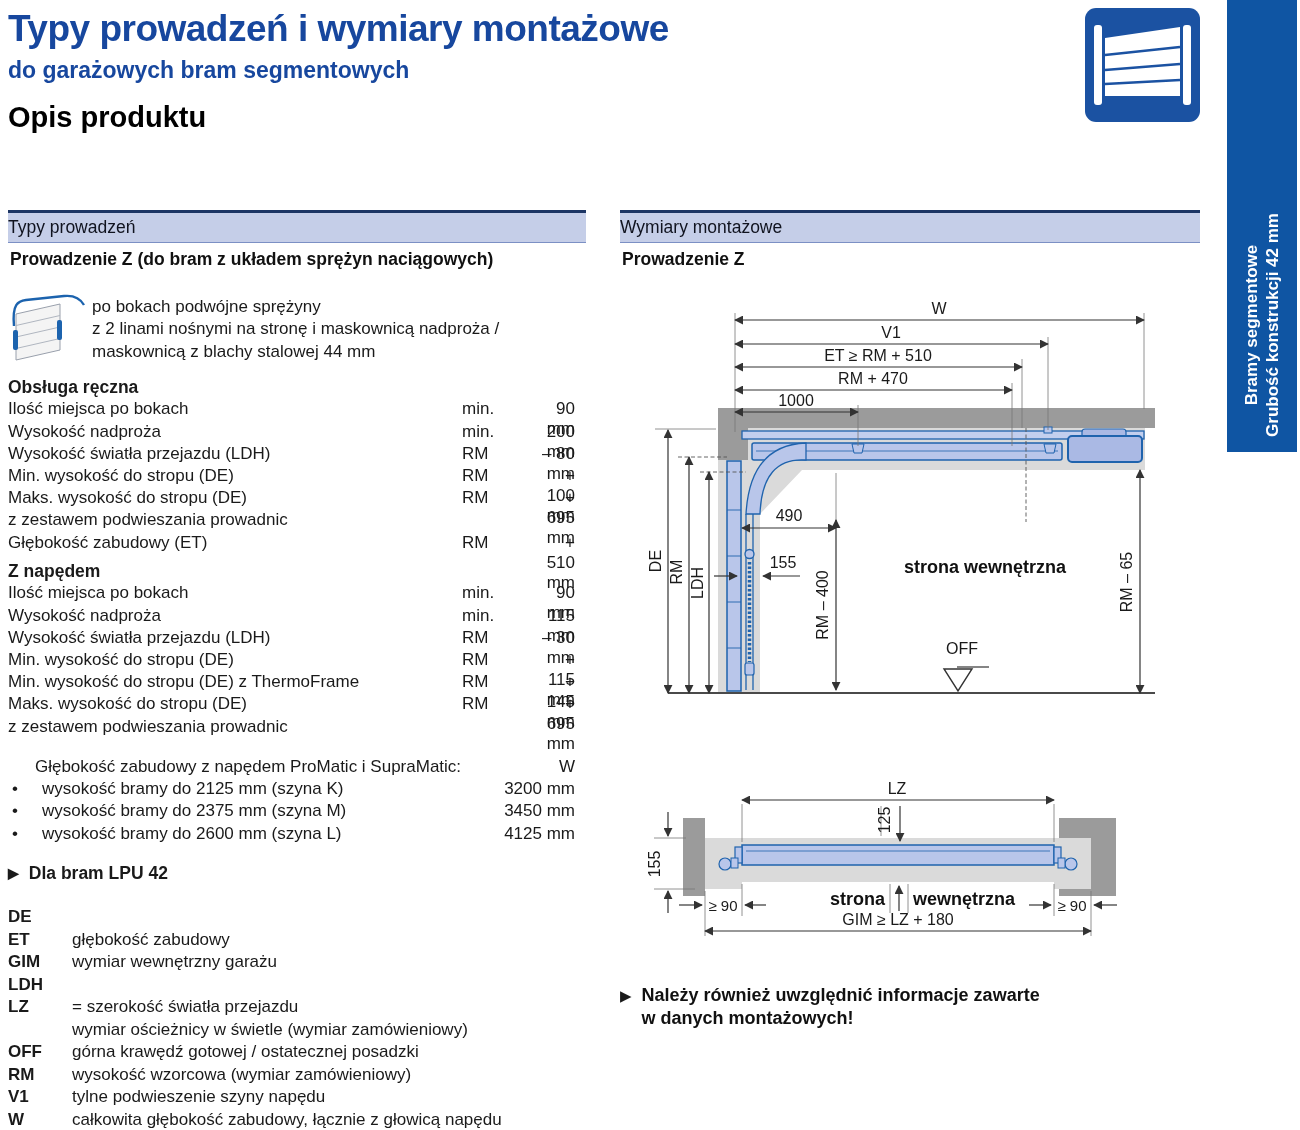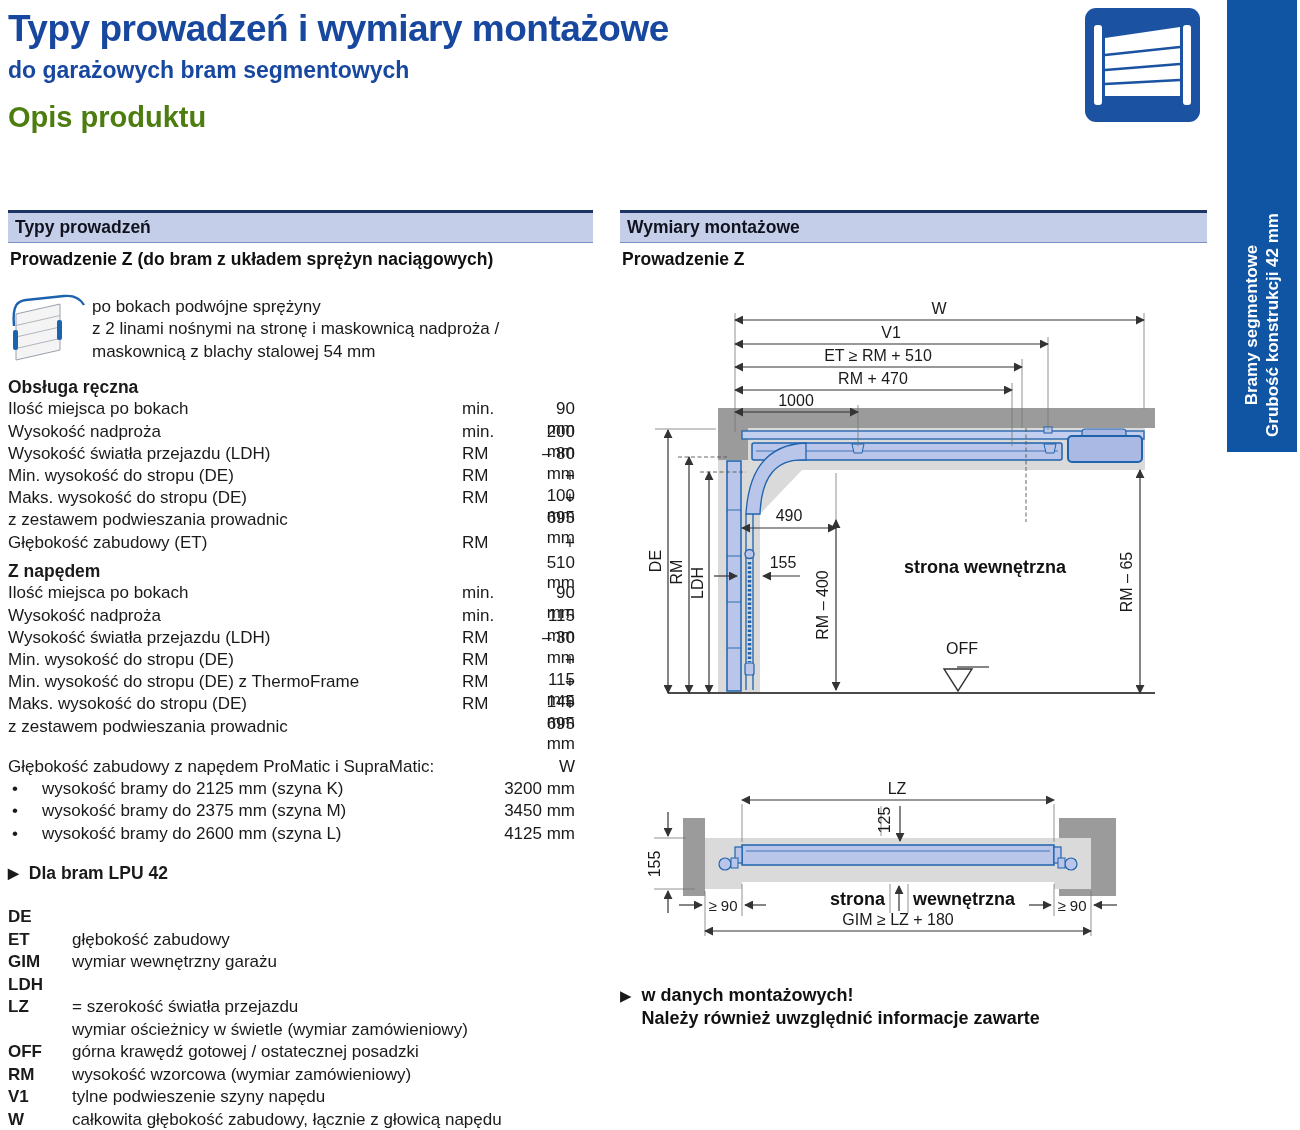--- a/index.html
+++ b/index.html
@@ -1,23 +1,23 @@
 <!DOCTYPE html>
 <html><head>
 <meta charset="utf-8">
 <style>
   html,body{margin:0;padding:0;}
   body{width:1300px;height:1130px;position:relative;background:#fff;overflow:hidden;
        font-family:"Liberation Sans",sans-serif;color:#1a1a1a;}
   .abs{position:absolute;}
   .title{left:8px;top:8px;font-size:37px;font-weight:bold;color:#17479e;letter-spacing:-0.5px;}
   .subtitle{left:8px;top:57px;font-size:23px;font-weight:bold;color:#17479e;}
-  .opis{left:8px;top:101px;font-size:29px;font-weight:bold;color:#4d7c0f;}
+  .opis{left:8px;top:101px;font-size:29px;font-weight:bold;color:#000000;}
   .secbar{height:25px;background:#c5cee8;border-top:3px solid #1c3564;border-bottom:1px solid #7c90c4;
-          font-size:17.5px;font-weight:bold;color:#10131f;padding-top:4px;padding-left:7px;box-sizing:content-box;}
+          font-size:17.5px;font-weight:normal;color:#10131f;padding-top:4px;box-sizing:content-box;}
   .subhead{font-size:17.5px;font-weight:bold;color:#111;}
   .body17{font-size:17px;line-height:22.4px;color:#1a1a1a;}
   .block{left:8px;width:567px;}
   .btitle{font-size:17.5px;font-weight:bold;height:22.4px;}
   .trow{display:flex;height:22.2px;font-size:17px;gap:24px;}
   .tl{width:430px;}
   .tc{width:50px;}
   .tv{flex:1;text-align:right;}
   .brow{display:flex;height:22.2px;font-size:17px;}
   .bullet{width:30px;padding-left:4px;}
@@ -70,21 +70,21 @@
   <path d="M6,34 C4,12 10,9 18,8 L56,4 C66,3 72,6 76,13" stroke="#1c63ae" stroke-width="2.4" fill="none"></path>
   <polygon points="8,22 52,12 52,58 8,68" fill="#f4f4f4" stroke="#99a0ac" stroke-width="1"></polygon>
   <path d="M8,33.5 L52,23.5 M8,45 L52,35 M8,56.5 L52,46.5" stroke="#b0b6c0" stroke-width="1" fill="none"></path>
   <rect x="5" y="38" width="5" height="20" rx="2" fill="#1c63ae"></rect>
   <rect x="49" y="28" width="5" height="20" rx="2" fill="#1c63ae"></rect>
 </svg>
 
 <div class="abs body17" style="left:92px;top:296px;">
   <div>po bokach podwójne sprężyny</div>
   <div>z 2 linami nośnymi na stronę i maskownicą nadproża /</div>
-  <div>maskownicą z blachy stalowej 54 mm</div>
+  <div>maskownicą z blachy stalowej 44 mm</div>
 </div>
 
 <div class="abs block" style="top:377px;">
   <div class="btitle">Obsługa ręczna</div>
   <div class="trow">
       <span class="tl">Ilość miejsca po bokach</span>
       <span class="tc">min.</span>
       <span class="tv">90 mm</span>
     </div>
   <div class="trow">
@@ -153,21 +153,21 @@
     </div>
   <div class="trow">
       <span class="tl">z zestawem podwieszania prowadnic</span>
       <span class="tc"></span>
       <span class="tv"></span>
     </div>
 </div>
 
 <div class="abs block" style="top:757px;">
   <div class="trow">
-    <span class="tl" style="width:480px;">Głębokość zabudowy z napędem ProMatic i SupraMatic:</span>
+    <span class="tl" style="width:480px;text-align:center;">Głębokość zabudowy z napędem ProMatic i SupraMatic:</span>
     <span class="tv">W</span>
   </div>
   <div class="brow">
       <span class="bullet">•</span>
       <span class="tl" style="width:450px;">wysokość bramy do 2125 mm (szyna K)</span>
       <span class="tv">3200 mm</span>
     </div>
   <div class="brow">
       <span class="bullet">•</span>
       <span class="tl" style="width:450px;">wysokość bramy do 2375 mm (szyna M)</span>
@@ -343,16 +343,16 @@
   <text x="885" y="905" class="dtb" text-anchor="end">strona</text>
   <text x="913" y="905" class="dtb" text-anchor="start">wewnętrzna</text>
 
   <line x1="705" y1="931" x2="1091" y2="931" class="dim" marker-start="url(#m2)" marker-end="url(#m2)"></line>
   <text x="898" y="925" class="dt" text-anchor="middle">GIM ≥ LZ + 180</text>
 </svg>
 
 <div class="abs note">
   <span class="ptr">▶</span>
   <div class="note-text">
+    <div>Należy również uwzględnić informacje zawarte</div>
     <div>w danych montażowych!</div>
-    <div>Należy również uwzględnić informacje zawarte</div>
   </div>
 </div>
 
 </body></html>

